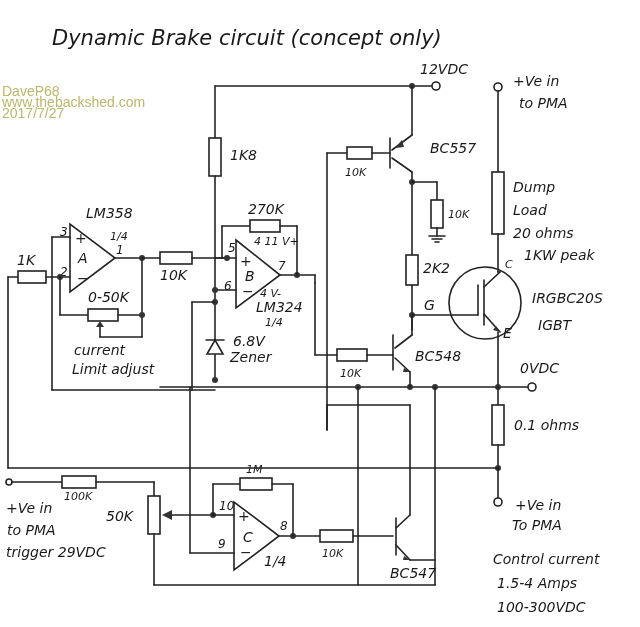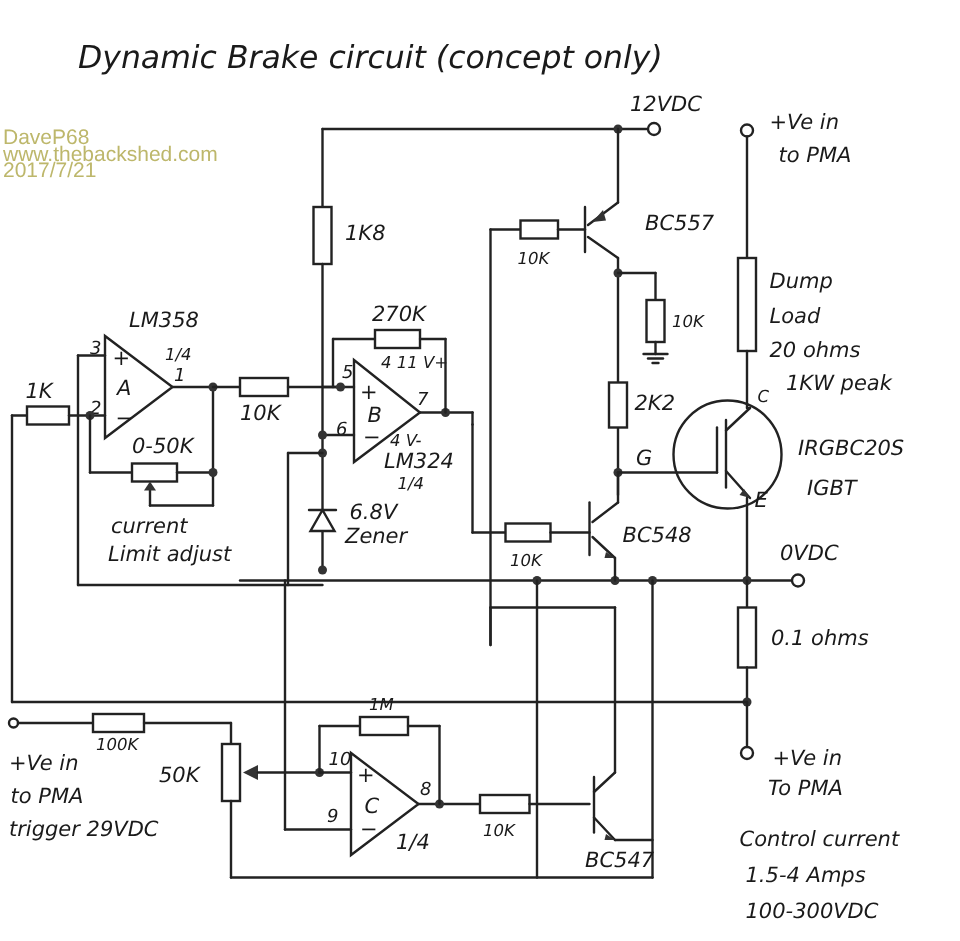--- a/index.html
+++ b/index.html
@@ -15,21 +15,21 @@
   .lblsm { font-size: 11px; }
   .pin { font-size: 12px; }
   .wm { position: absolute; left: 2px; top: 86px; font-family: "Liberation Sans", sans-serif; font-size: 14px; line-height: 11px; color: #bdb76b; }
 </style>
 </head>
 <body>
 
 <div class="wm">
   <div>DaveP68</div>
   <div>www.thebackshed.com</div>
-  <div>2017/7/21</div>
+  <div>2017/7/27</div>
 </div>
 
 <svg id="diagram" viewBox="0 0 640 627">
 
   <text class="hw title" x="52" y="45">Dynamic Brake circuit (concept only)</text>
 
   <g>
     <line class="wire" x1="215" y1="86" x2="412" y2="86"></line>
     <line class="wire" x1="412" y1="86" x2="432" y2="86"></line>
     <circle class="node" cx="412" cy="86" r="3"></circle>

